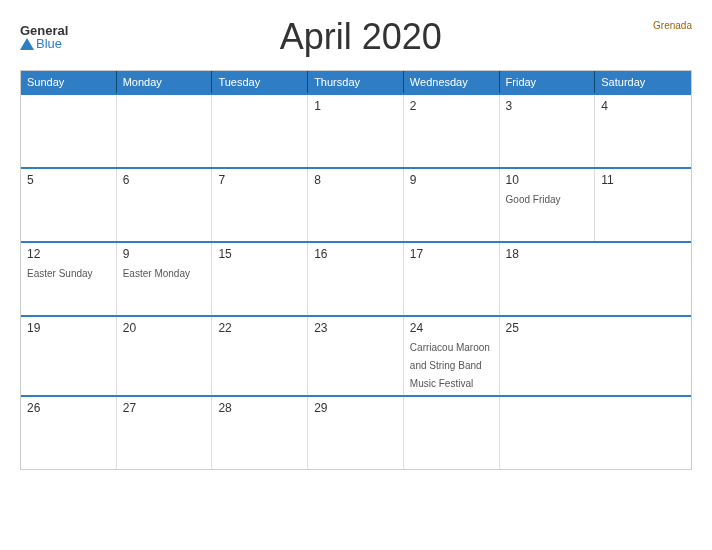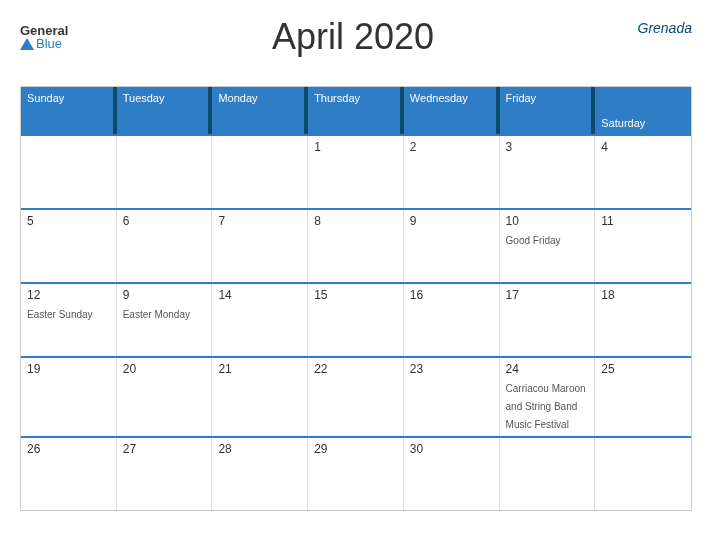--- a/index.html
+++ b/index.html
@@ -13,21 +13,21 @@
     .page {
       width: 712px;
       height: 550px;
       background: #fff;
       padding: 16px 20px 10px 20px;
     }
     .header {
       display: flex;
       align-items: center;
       justify-content: space-between;
-      margin-bottom: 28px;
+      margin-bottom: 12px;
     }
     .logo {
       display: flex;
       flex-direction: column;
       line-height: 1;
     }
     .logo-general {
       font-size: 13px;
       font-weight: bold;
       color: #333;
@@ -47,45 +47,43 @@
       border-bottom: 12px solid #2e7dc5;
       display: inline-block;
       margin-right: 2px;
     }
     .title {
       font-size: 36px;
       color: #333;
       font-weight: normal;
     }
     .country {
-      font-size: 14px;
-      color: #0c4a6e;
+      font-size: 10px;
+      color: #a16207;
       align-self: flex-start;
       padding-top: 4px;
-      font-style: italic;
     }
     .calendar {
       border: 1px solid #ccc;
       width: 100%;
     }
     .cal-header {
       display: grid;
       grid-template-columns: repeat(7, 1fr);
       background: #2e7dc5;
     }
     .cal-header-cell {
       color: #fff;
       font-size: 11px;
       padding: 5px 6px;
       font-weight: normal;
-      border-right: 4px solid #0c4a6e;
+      border-right: 1px solid #0c4a6e;
     }
     .cal-header-cell:last-child {
       border-right: none;
-      margin-top: 25px;
     }
     .cal-body {
       display: flex;
       flex-direction: column;
     }
     .cal-row {
       display: grid;
       grid-template-columns: repeat(7, 1fr);
       border-top: 2px solid #2e7dc5;
       min-height: 72px;
@@ -127,22 +125,22 @@
         <span>Blue</span>
       </span>
     </div>
     <div class="title">April 2020</div>
     <div class="country">Grenada</div>
   </div>
 
   <div class="calendar">
     <div class="cal-header">
       <div class="cal-header-cell">Sunday</div>
+      <div class="cal-header-cell">Monday</div>
       <div class="cal-header-cell">Tuesday</div>
-      <div class="cal-header-cell">Monday</div>
       <div class="cal-header-cell">Thursday</div>
       <div class="cal-header-cell">Wednesday</div>
       <div class="cal-header-cell">Friday</div>
       <div class="cal-header-cell">Saturday</div>
     </div>
     <div class="cal-body" id="cal-body">
     <div class="cal-row">
           <div class="cal-cell empty-cell"></div>
           <div class="cal-cell empty-cell"></div>
           <div class="cal-cell empty-cell"></div>
@@ -177,46 +175,40 @@
           </div>
           <div class="cal-cell"><span class="day-num">10</span><span class="event-text">Good Friday</span></div>
           <div class="cal-cell">
             <span class="day-num">11</span>
           </div>
         </div>
         <div class="cal-row">
           <div class="cal-cell"><span class="day-num">12</span><span class="event-text">Easter Sunday</span></div>
           <div class="cal-cell"><span class="day-num">9</span><span class="event-text">Easter Monday</span></div>
           <div class="cal-cell">
-            <span class="day-num">14</span>
-          </div>
-          <div class="cal-cell">
             <span class="day-num">15</span>
           </div>
           <div class="cal-cell">
             <span class="day-num">16</span>
           </div>
           <div class="cal-cell">
             <span class="day-num">17</span>
           </div>
           <div class="cal-cell">
             <span class="day-num">18</span>
           </div>
         </div>
         <div class="cal-row">
           <div class="cal-cell">
             <span class="day-num">19</span>
           </div>
           <div class="cal-cell">
             <span class="day-num">20</span>
           </div>
           <div class="cal-cell">
-            <span class="day-num">21</span>
-          </div>
-          <div class="cal-cell">
             <span class="day-num">22</span>
           </div>
           <div class="cal-cell">
             <span class="day-num">23</span>
           </div>
           <div class="cal-cell"><span class="day-num">24</span><span class="event-text">Carriacou Maroon and String Band Music Festival</span></div>
           <div class="cal-cell">
             <span class="day-num">25</span>
           </div>
         </div>
@@ -225,22 +217,19 @@
             <span class="day-num">26</span>
           </div>
           <div class="cal-cell">
             <span class="day-num">27</span>
           </div>
           <div class="cal-cell">
             <span class="day-num">28</span>
           </div>
           <div class="cal-cell">
             <span class="day-num">29</span>
-          </div>
-          <div class="cal-cell">
-            <span class="day-num">30</span>
           </div>
           <div class="cal-cell empty-cell"></div>
           <div class="cal-cell empty-cell"></div>
         </div>
       </div>
   </div>
 </div>
 
 </body></html>

